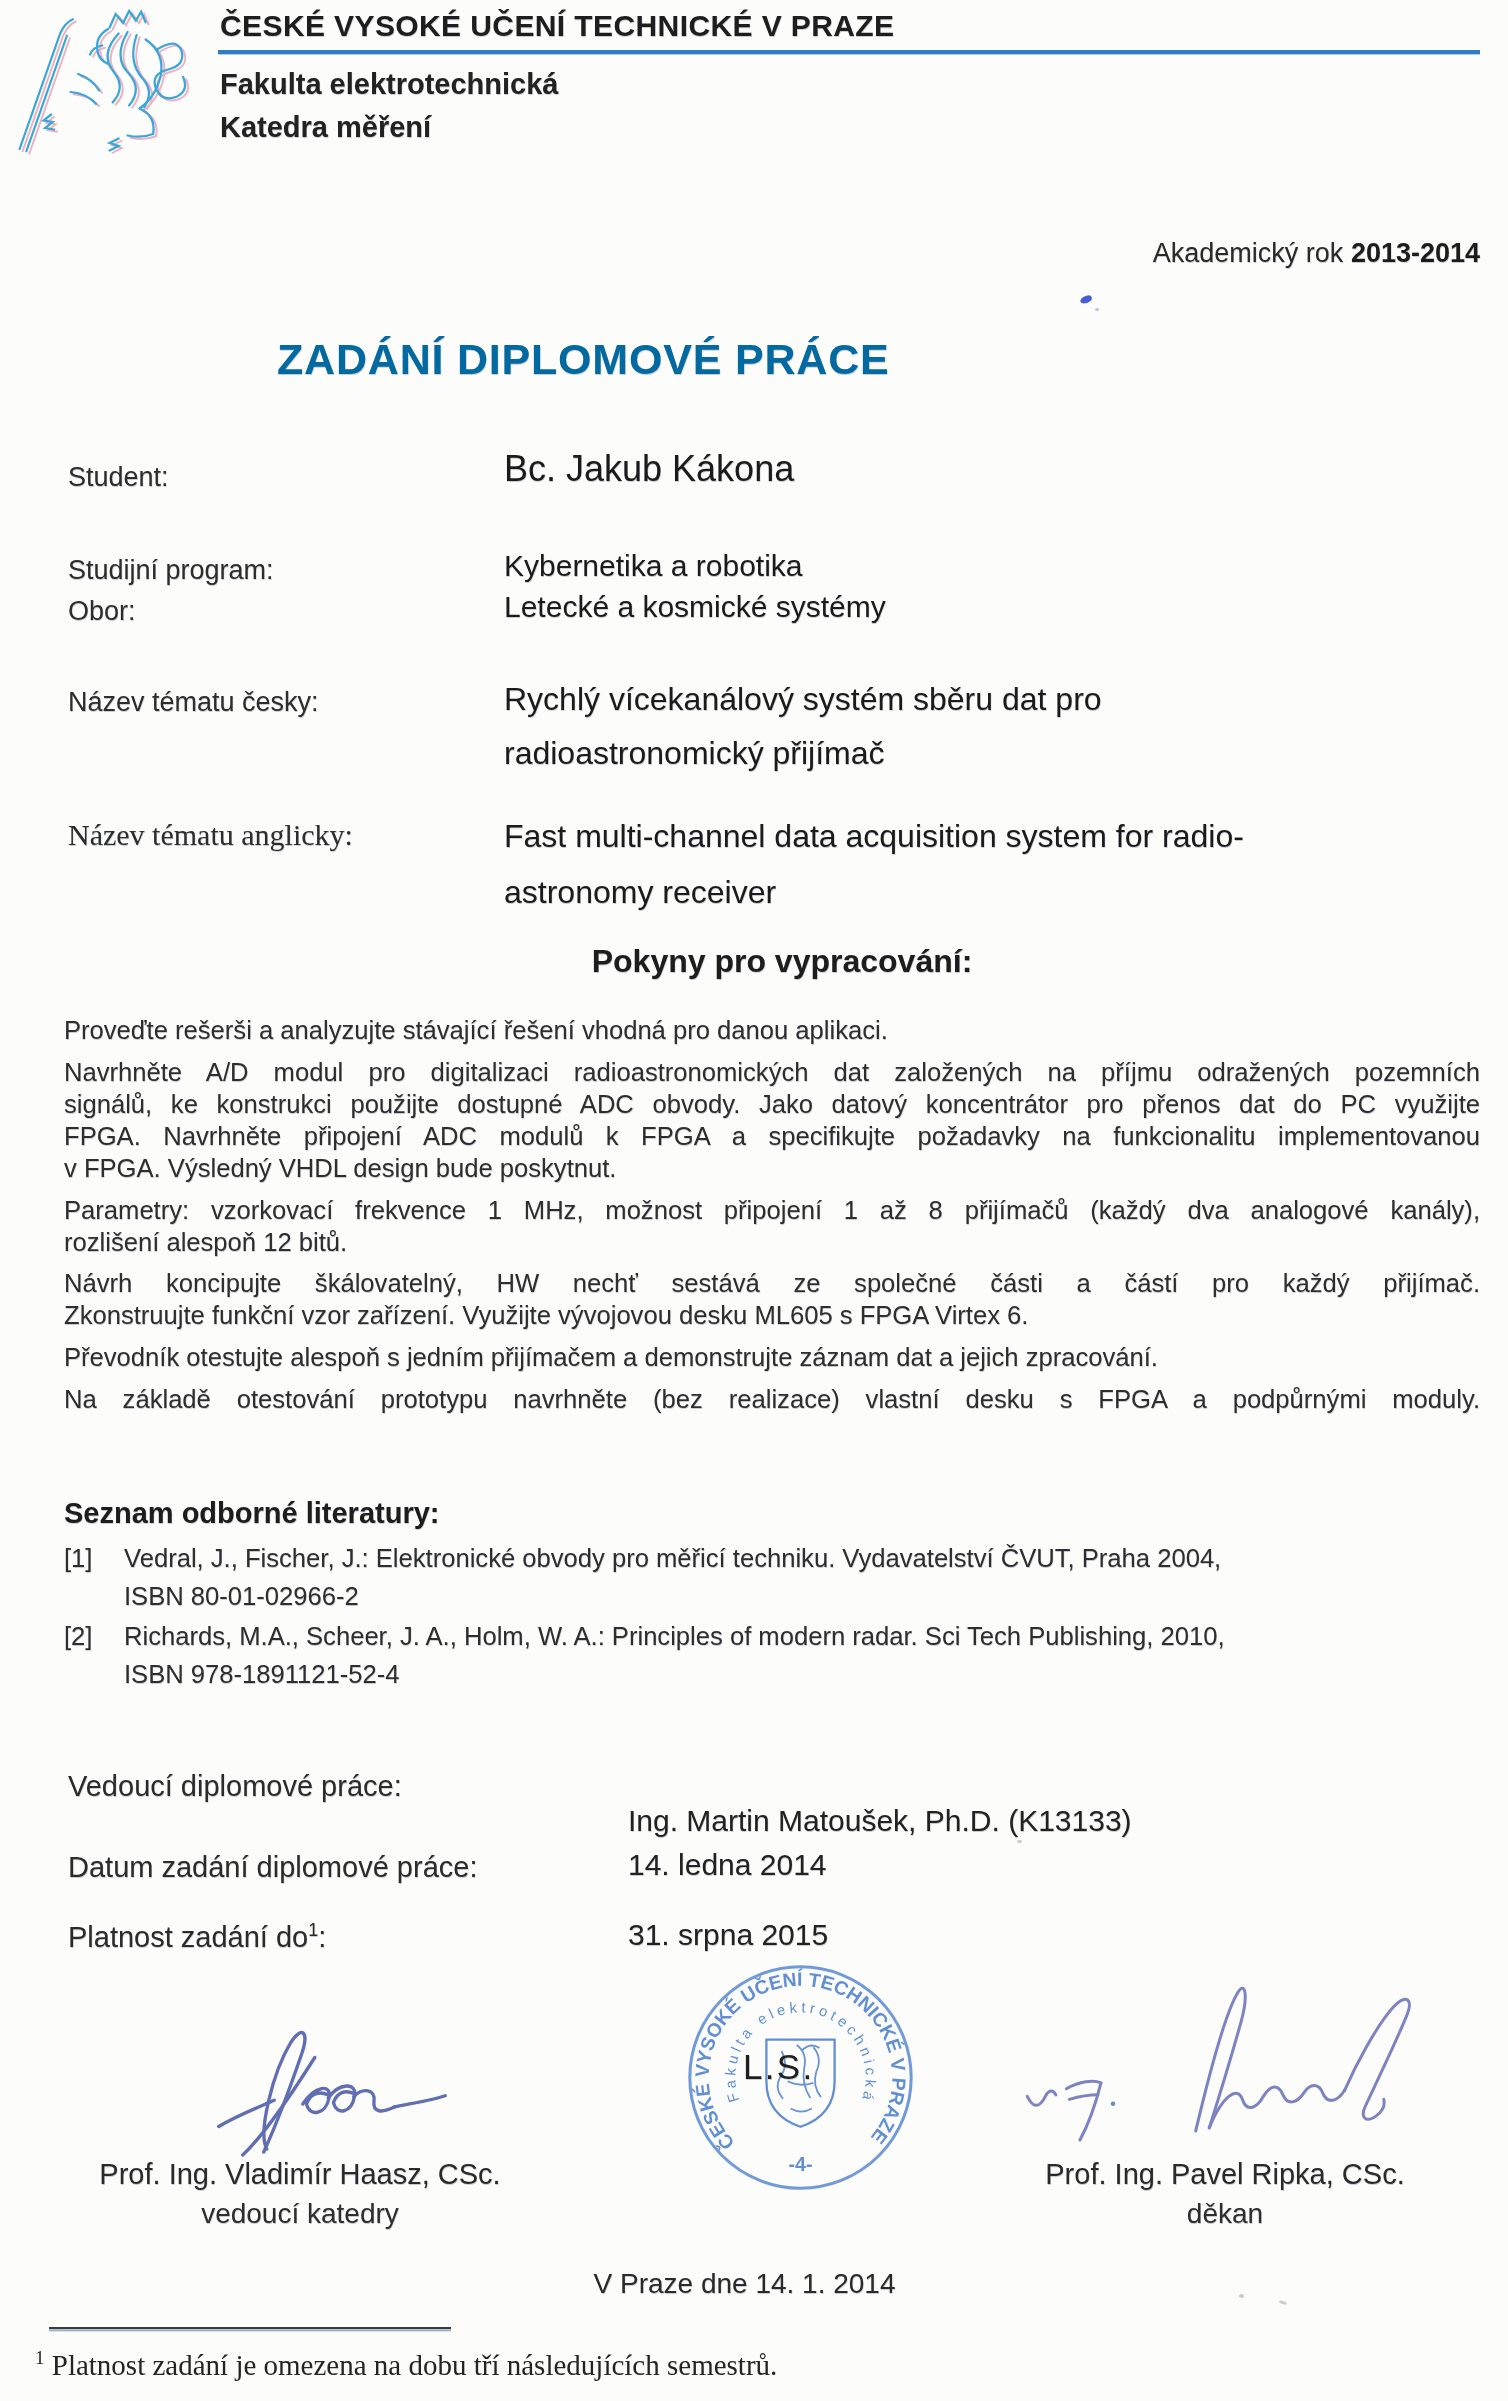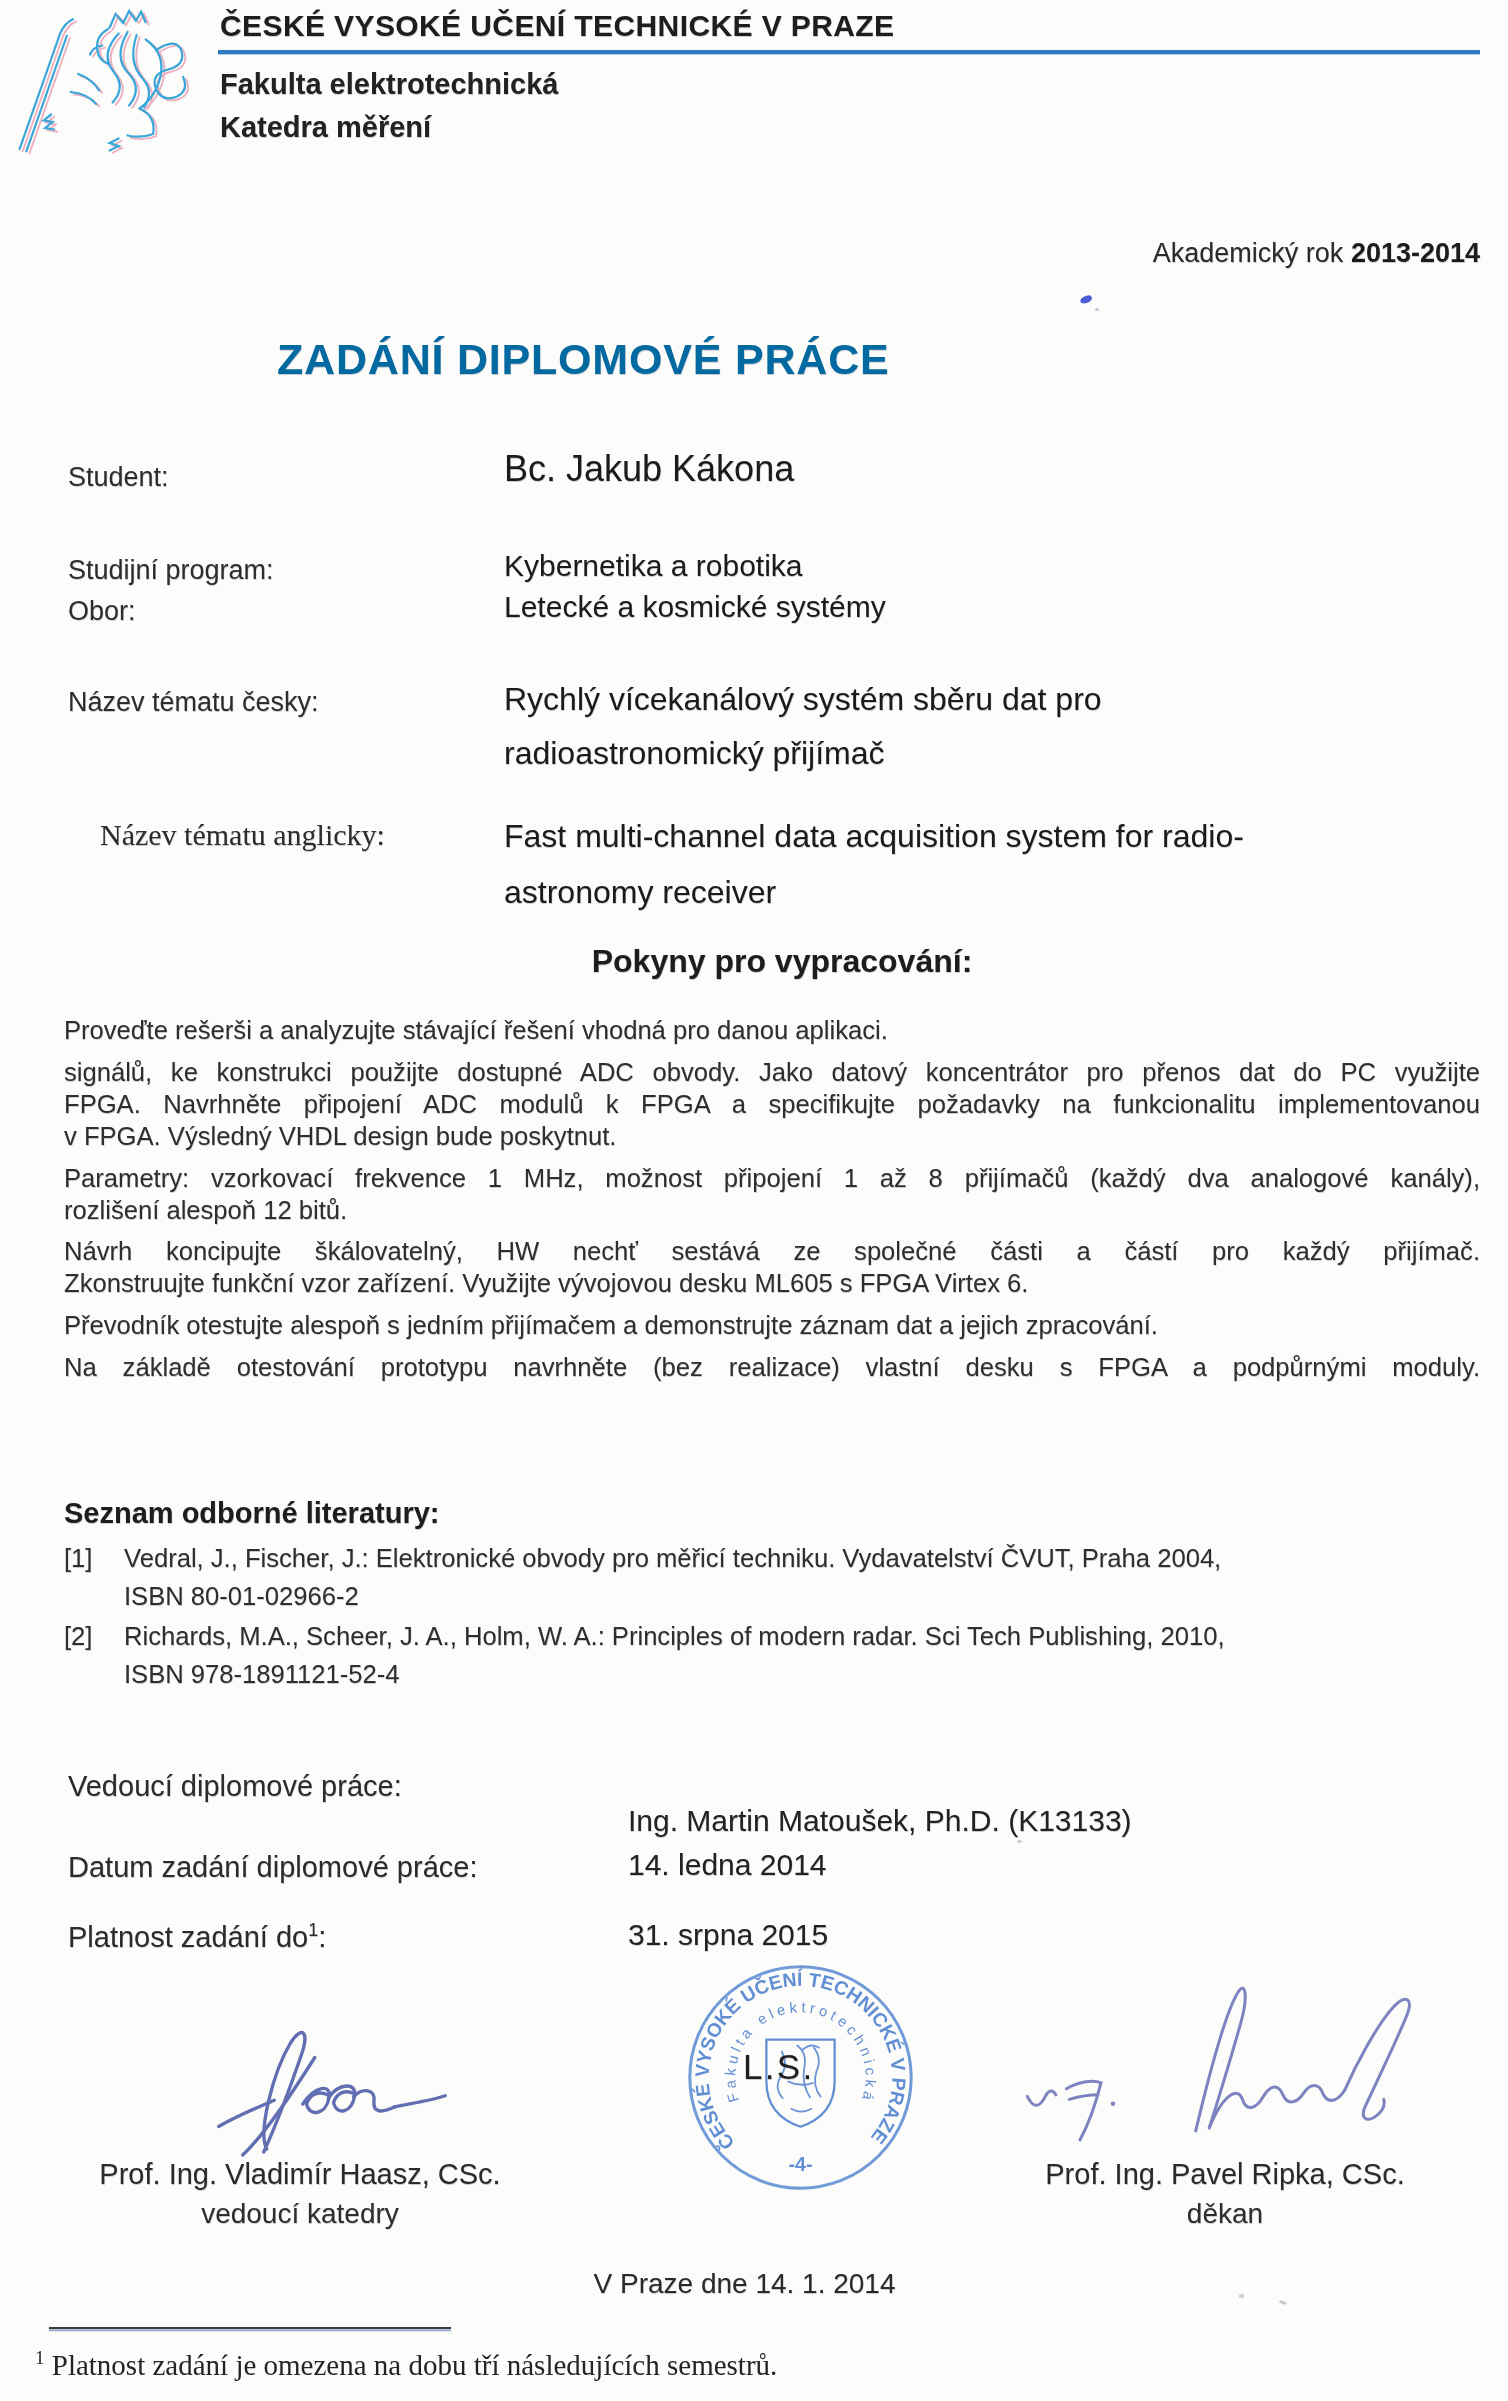--- a/index.html
+++ b/index.html
@@ -22,21 +22,21 @@
   .lab{left:68px;font-size:27px;color:#2d2d2d;}
   .val{left:504px;color:#1b1b1b;font-weight:normal;}
   #student-label{top:462px;}
   #student-value{top:448px;font-size:36px;}
   #program-label{top:555px;}
   #program-value{top:549px;font-size:30px;}
   #branch-label{top:596px;}
   #branch-value{top:590px;font-size:30px;}
   #topic-cs-label{top:687px;}
   #topic-cs-value{top:672px;font-size:32px;line-height:54px;width:827px;}
-  #topic-en-label{top:818px;font-family:"Liberation Serif",serif;font-size:30px;margin-left:32px;}
+  #topic-en-label{top:818px;font-family:"Liberation Serif",serif;font-size:30px;}
   #topic-en-value{top:808px;font-size:32px;line-height:56px;width:963px;}
   #guide-head{left:0;width:1564px;top:943px;text-align:center;font-size:32px;font-weight:bold;color:#1d1d1d;}
   
   #paras{left:64px;top:1014px;width:1416px;font-size:25.6px;line-height:32px;color:#2e2e2e;}
   .para{margin:0 0 9.8px 0;}
   .line{white-space:normal;}
   .just{text-align:justify;text-align-last:justify;}
   
   #lit-head{left:64px;top:1497px;font-size:29px;font-weight:bold;color:#1d1d1d;}
   .lit-item{left:64px;width:1384px;font-size:25.6px;line-height:38px;color:#2e2e2e;}
@@ -131,20 +131,21 @@
     <div>astronomy receiver</div>
   </div>
 
   <div class="abs soft" id="guide-head">Pokyny pro vypracování:</div>
 
   <div class="abs soft" id="paras">
     <div class="para">
       <div class="line">Proveďte rešerši a analyzujte stávající řešení vhodná pro danou aplikaci.</div>
     </div>
     <div class="para">
+      <div class="line just">Navrhněte A/D modul pro digitalizaci radioastronomických dat založených na příjmu odražených pozemních</div>
       <div class="line just">signálů, ke konstrukci použijte dostupné ADC obvody. Jako datový koncentrátor pro přenos dat do PC využijte</div>
       <div class="line just">FPGA. Navrhněte připojení ADC modulů k FPGA a specifikujte požadavky na funkcionalitu implementovanou</div>
       <div class="line">v FPGA. Výsledný VHDL design bude poskytnut.</div>
     </div>
     <div class="para">
       <div class="line just">Parametry: vzorkovací frekvence 1 MHz, možnost připojení 1 až 8 přijímačů (každý dva analogové kanály),</div>
       <div class="line">rozlišení alespoň 12 bitů.</div>
     </div>
     <div class="para">
       <div class="line just">Návrh koncipujte škálovatelný, HW nechť sestává ze společné části a částí pro každý přijímač.</div>

